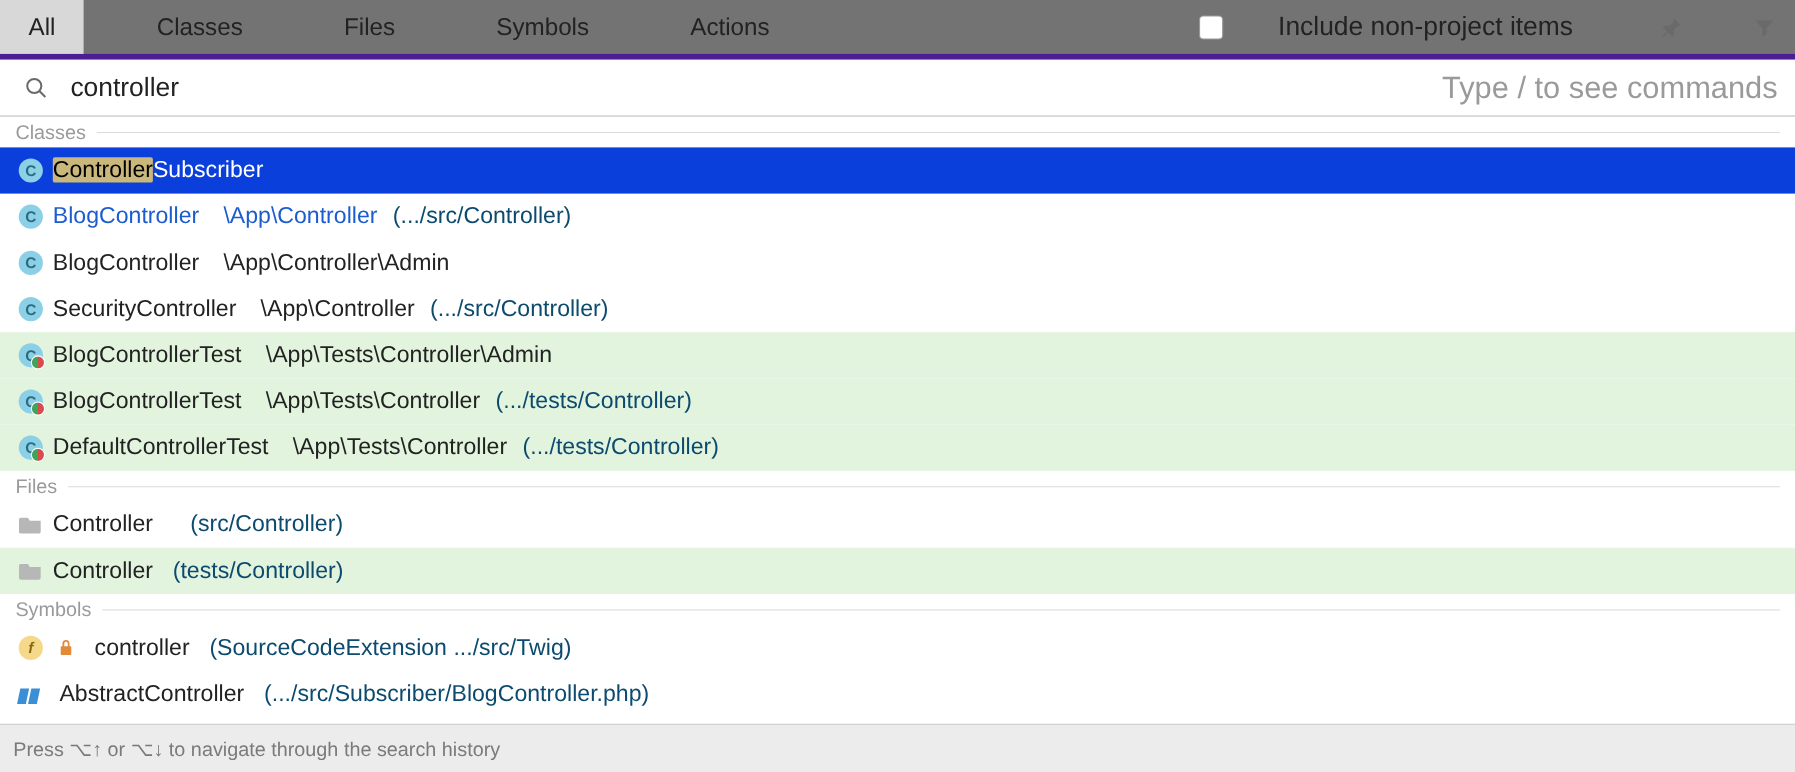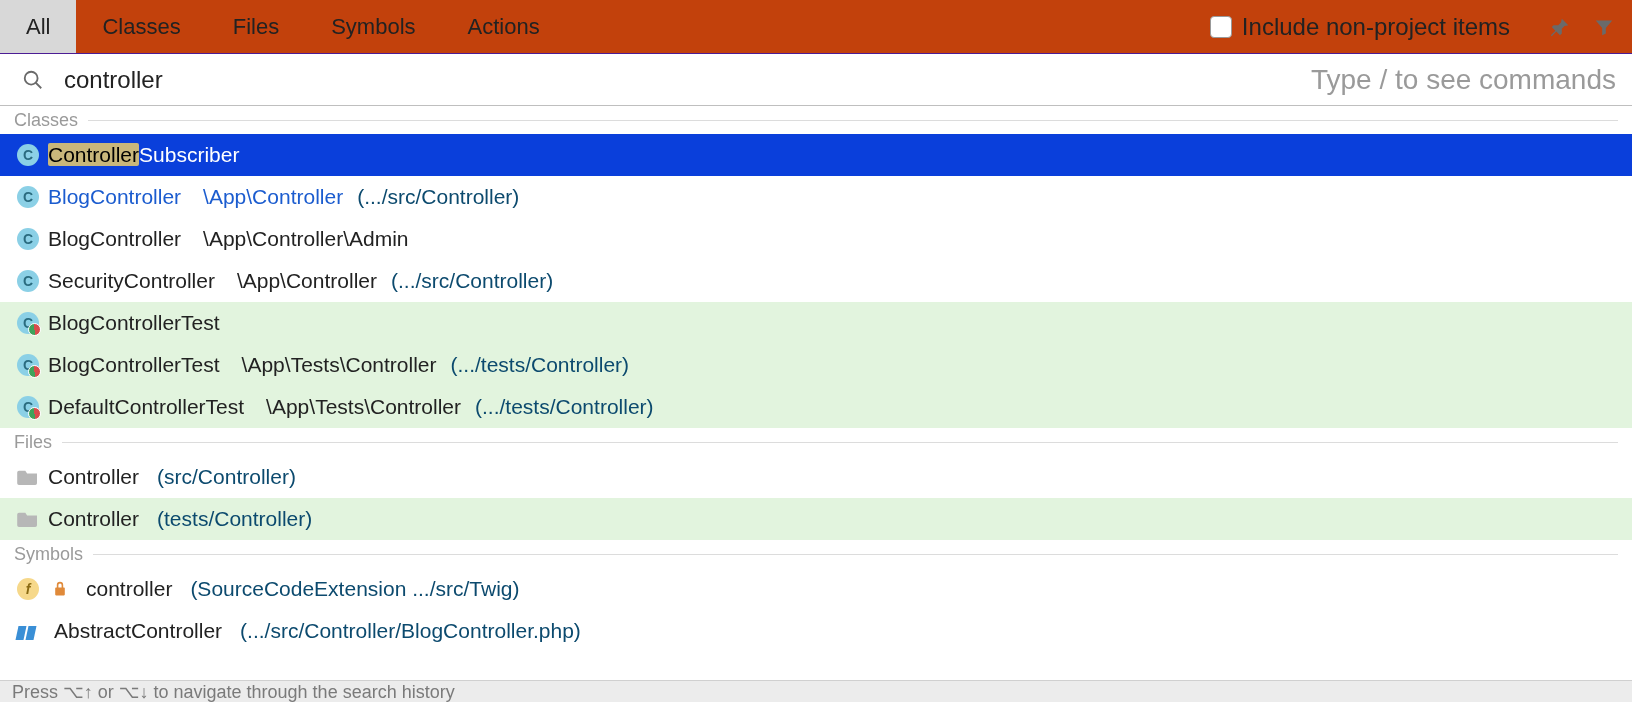--- a/index.html
+++ b/index.html
@@ -10,24 +10,25 @@
     color: #222;
     width: 1632px;
     height: 702px;
     overflow: hidden;
     display: flex;
     flex-direction: column;
   }
   .tabbar {
     display: flex;
     align-items: center;
-    background: #c2410c;
-    border-bottom: 1px solid #4c1d95;
+    background: #737373;
+    border-bottom: 5px solid #4c1d95;
     height: 54px;
     padding: 0 6px 0 0;
+    gap: 40px;
   }
   .tab {
     padding: 0 26px;
     height: 100%;
     display: flex;
     align-items: center;
     font-size: 22px;
     color: #222;
     cursor: pointer;
   }
@@ -110,21 +111,21 @@
   .row .hl {
     background: #c9b77b;
     color: #000;
     border-radius: 2px;
   }
   .row.selected .hl { background: #c9b77b; }
   .row .prior-item { color: #1b5ccf; }
   .footer {
     background: #ececec;
     border-top: 1px solid #d0d0d0;
-    height: 22px;
+    height: 44px;
     display: flex; align-items: center;
     padding: 0 12px;
     font-size: 18px;
     color: #7a7a7a;
   }
   
   .ico-class {
     width: 22px; height: 22px; border-radius: 50%;
     background: #8bd0e6;
     color: #2a6b7f;
@@ -230,20 +231,21 @@
         </span>
         <span class="name">SecurityController</span>
         <span class="namespace">\App\Controller</span>
         <span class="path">(.../src/Controller)</span>
       </div>
       <div class="row test">
         <span class="ricon">
           <span class="ico-testclass">C</span>
         </span>
         <span class="name">BlogControllerTest</span>
+        <span class="namespace">\App\Tests\Controller\Admin</span>
       </div>
       <div class="row test">
         <span class="ricon">
           <span class="ico-testclass">C</span>
         </span>
         <span class="name">BlogControllerTest</span>
         <span class="namespace">\App\Tests\Controller</span>
         <span class="path">(.../tests/Controller)</span>
       </div>
       <div class="row test">
@@ -262,21 +264,21 @@
   </div>
 
   <div id="file-list">
       <div class="row">
         <span class="ricon ico-folder">
           <svg viewBox="0 0 24 20" fill="#b7b7b7">
             <path d="M2 3h7l2 3h11v11a2 2 0 0 1-2 2H2a2 2 0 0 1-2-2V5a2 2 0 0 1 2-2z"></path>
           </svg>
         </span>
         <span class="name">Controller</span>
-        <span class="path" style="margin-left:10px">(src/Controller)</span>
+        <span class="path" style="margin-left:26px">(src/Controller)</span>
       </div>
       <div class="row test">
         <span class="ricon ico-folder">
           <svg viewBox="0 0 24 20" fill="#b7b7b7">
             <path d="M2 3h7l2 3h11v11a2 2 0 0 1-2 2H2a2 2 0 0 1-2-2V5a2 2 0 0 1 2-2z"></path>
           </svg>
         </span>
         <span class="name">Controller</span>
         <span class="path" style="margin-left:10px">(tests/Controller)</span>
       </div>
@@ -301,19 +303,19 @@
         <span class="path" style="margin-left:10px">(SourceCodeExtension .../src/Twig)</span>
       </div>
       <div class="row">
         <span class="ricon">
           <span class="ico-abstract">
             <span></span>
             <span></span>
           </span>
         </span>
         <span class="name" style="margin-left:6px">AbstractController</span>
-        <span class="path" style="margin-left:10px">(.../src/Controller/BlogController.php)</span>
+        <span class="path" style="margin-left:10px">(.../src/Subscriber/BlogController.php)</span>
       </div>
     </div>
 
 </div>
 
 <div class="footer">Press ⌥↑ or ⌥↓ to navigate through the search history</div>
 
 </body></html>

